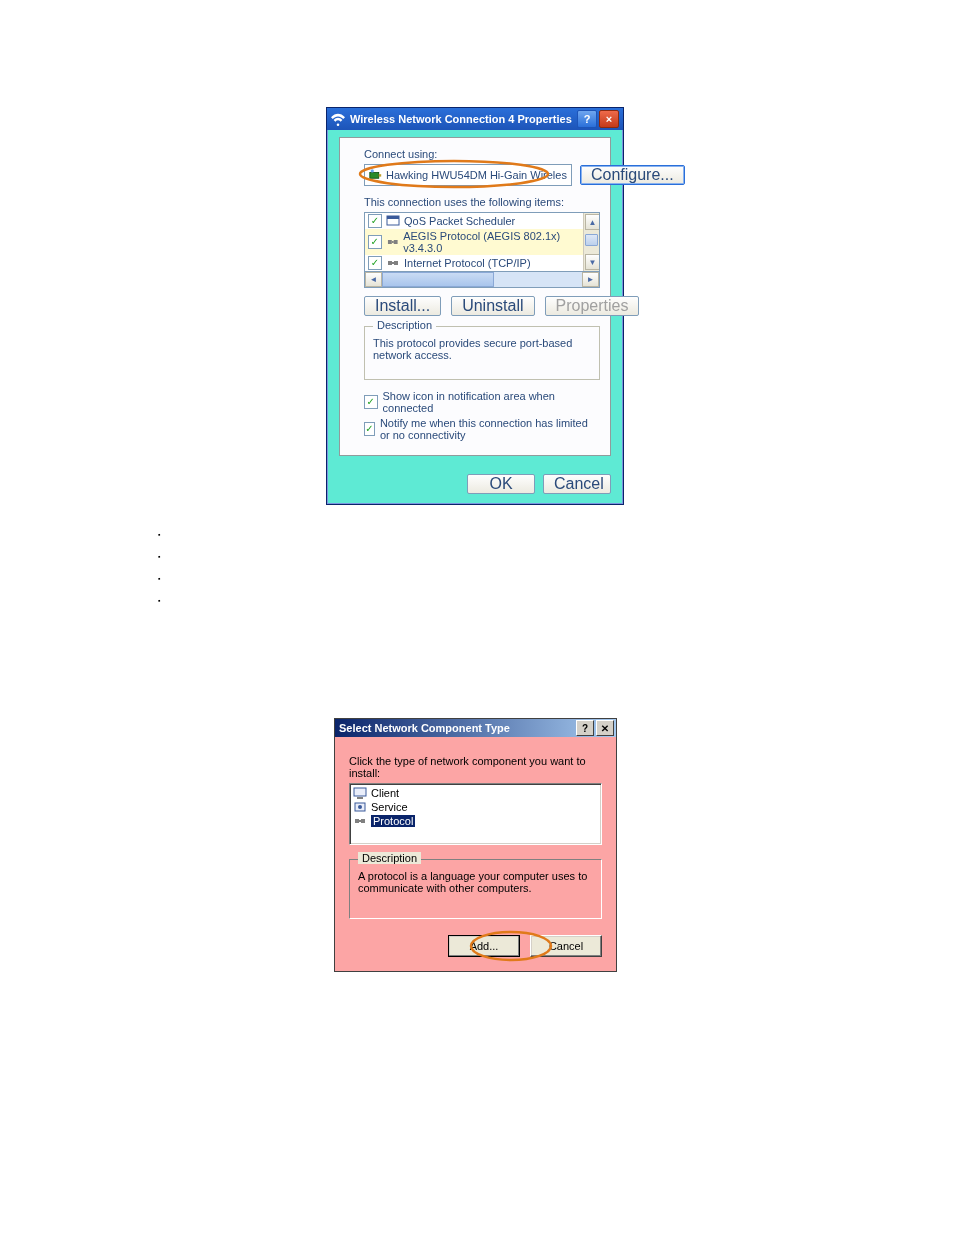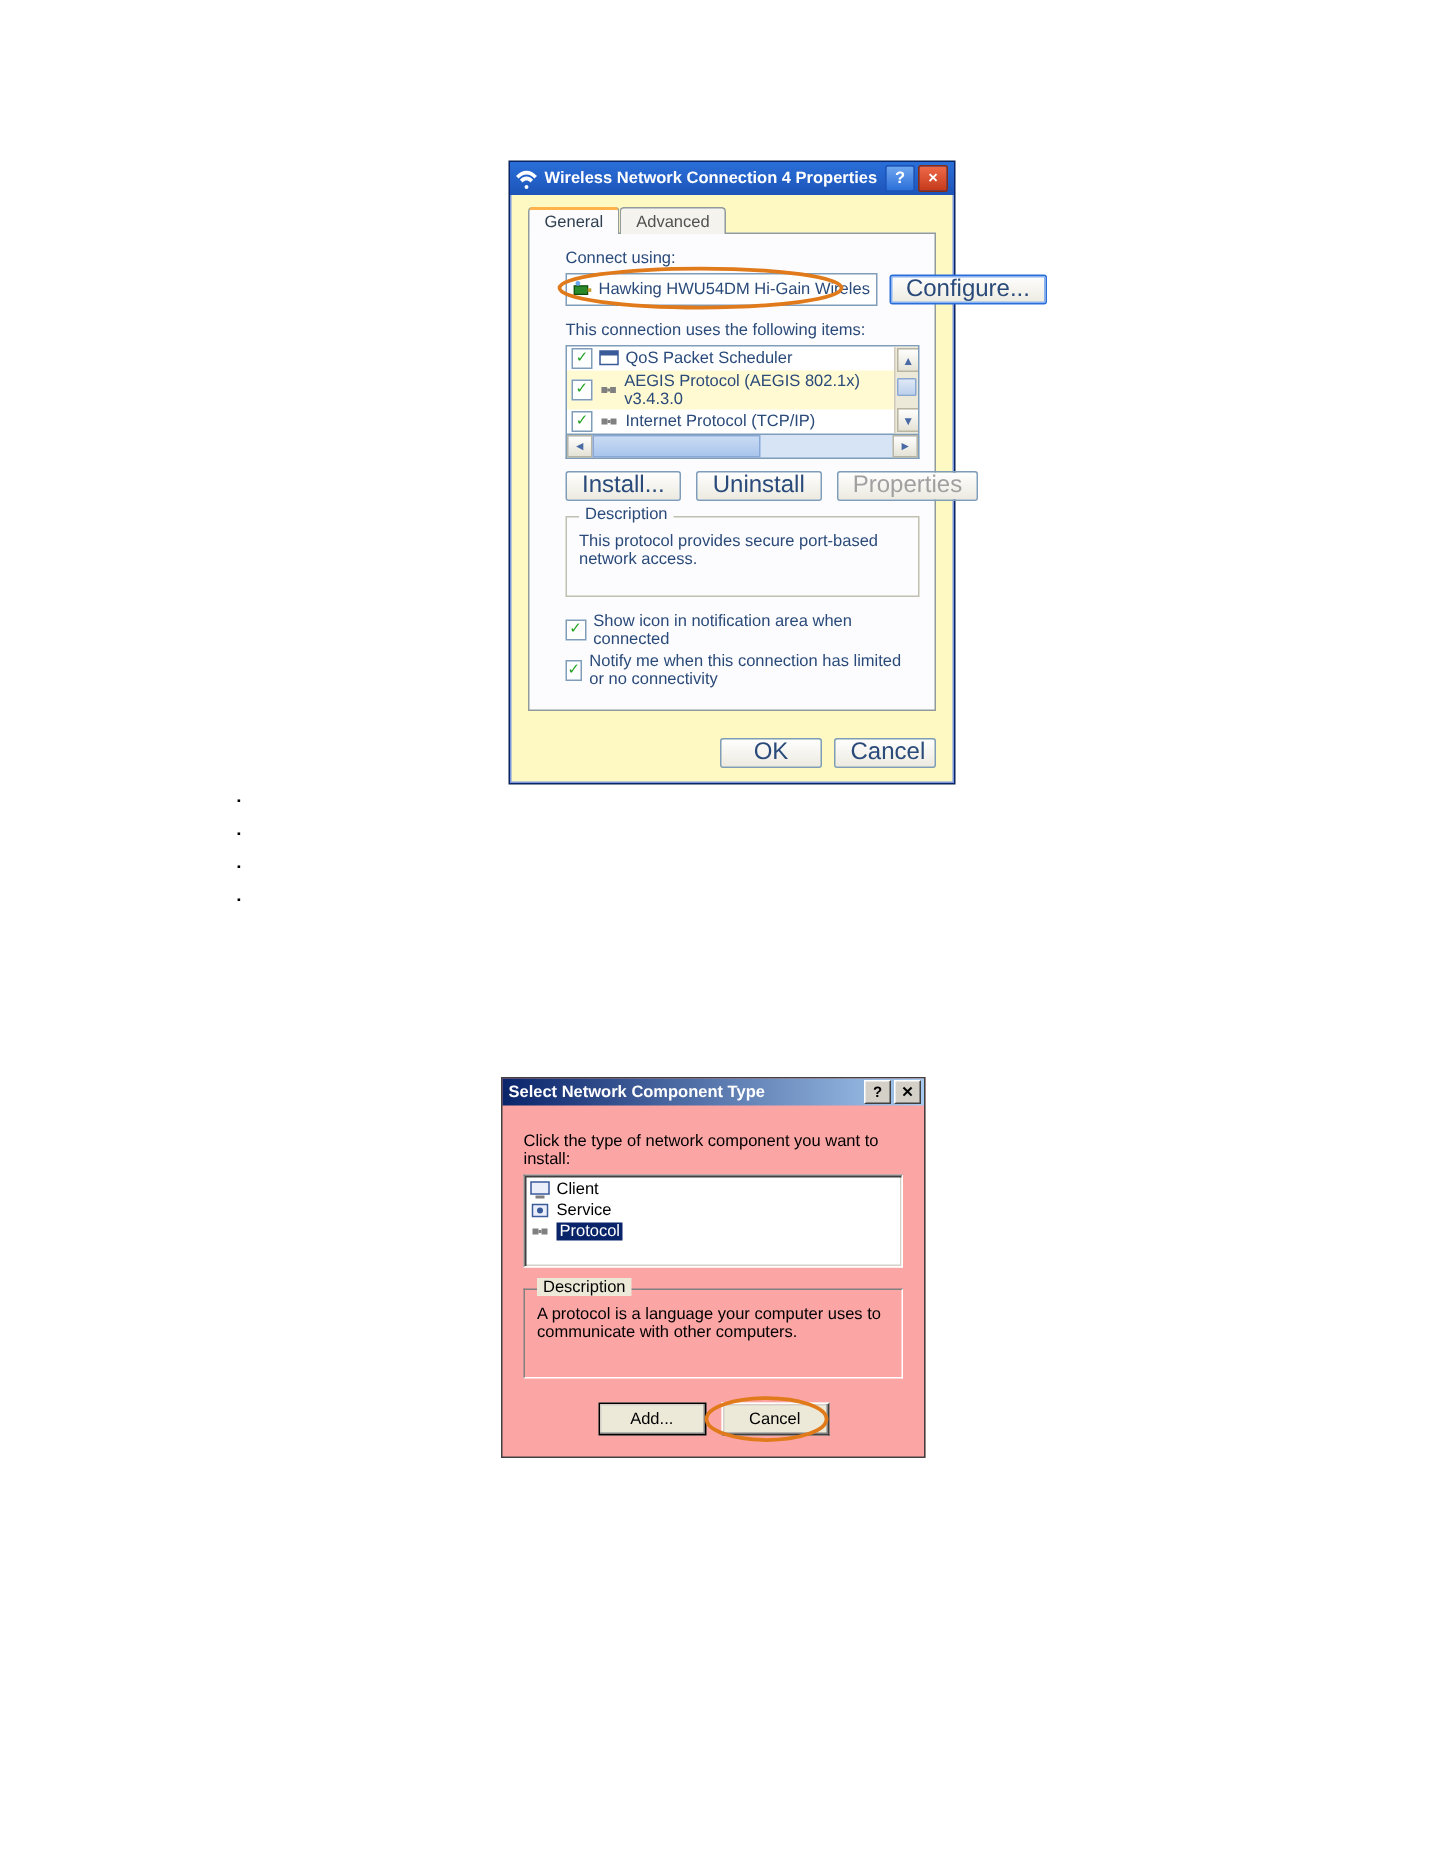--- a/index.html
+++ b/index.html
@@ -1,21 +1,21 @@
 <!DOCTYPE html>
 <html><head>
 <meta charset="utf-8">
 <style>
 html,body{margin:0;padding:0;background:#fff;font-family:Tahoma,Arial,sans-serif;font-size:11px;color:#000;}
 .page{width:954px;height:1235px;position:relative;background:#fff;}
 .bullets{position:absolute;left:158px;top:524px;}
 .bullets div{font-size:7px;color:#000;line-height:22px;}
 
 
-.dlg1{position:absolute;left:339px;top:107px;width:296px;background:#fef9c3;border:1px solid #0a246a;box-shadow:0 0 0 1px #7a96df inset;}
+.dlg1{position:absolute;left:326px;top:107px;width:296px;background:#5eead4;border:1px solid #0a246a;box-shadow:0 0 0 1px #7a96df inset;}
 .titlebar1{height:22px;background:linear-gradient(#2a6fd9,#1d54b8);display:flex;align-items:center;padding:0 4px;}
 .titlebar1 .ticon{width:14px;height:14px;margin-right:5px;}
 .titlebar1 .ttext{color:#fff;font-weight:bold;font-size:11px;flex:1;}
 .tb-btn{width:18px;height:16px;margin-left:2px;display:flex;align-items:center;justify-content:center;font-weight:bold;font-size:11px;border-radius:2px;}
 .tb-help{background:linear-gradient(#6fa6ef,#2a6fd9);color:#fff;border:1px solid #1d54b8;}
 .tb-close{background:linear-gradient(#ef6a4a,#c43a1a);color:#fff;border:1px solid #8c2a10;}
 .dlg1-body{padding:8px 12px 12px 12px;position:relative;}
 .tabs{display:flex;gap:0;}
 .tab{border:1px solid #919b9c;border-bottom:none;background:#fcfcfe;padding:3px 10px 2px 10px;font-size:11px;color:#304050;border-top-left-radius:3px;border-top-right-radius:3px;}
 .tab.active{background:#fcfcfe;position:relative;z-index:2;}
@@ -57,21 +57,21 @@
 .dlg2{position:absolute;left:334px;top:718px;width:281px;background:#fca5a5;border:1px solid #404040;}
 .titlebar2{height:18px;background:linear-gradient(90deg,#0a246a,#a6caf0);display:flex;align-items:center;padding:0 2px;}
 .titlebar2 .ttext{color:#fff;font-weight:bold;font-size:11px;flex:1;padding-left:2px;}
 .tb2-btn{width:16px;height:14px;background:#d4d0c8;border:1px solid #fff;border-right-color:#404040;border-bottom-color:#404040;margin-left:2px;display:flex;align-items:center;justify-content:center;font-weight:bold;font-size:10px;font-family:Arial;}
 .dlg2-body{padding:18px 14px 14px 14px;}
 .listbox2{height:56px;border:1px solid #808080;border-right-color:#fff;border-bottom-color:#fff;box-shadow:inset 1px 1px 0 #404040, inset -1px -1px 0 #d4d0c8;background:#fff;margin-top:4px;padding:2px;}
 .li2{display:flex;align-items:center;gap:4px;font-size:11px;padding:0 1px;}
 .li2.sel span{background:#0a246a;color:#fff;padding:0 2px;}
 .group2{border:1px solid #808080;border-right-color:#fff;border-bottom-color:#fff;margin-top:14px;padding:10px 8px 24px 8px;position:relative;}
 .group2 .glabel{position:absolute;top:-8px;left:8px;background:#ece9d8;padding:0 4px;font-size:11px;}
-.dlg2-foot{display:flex;justify-content:center;gap:10px;margin-top:16px;position:relative;}
+.dlg2-foot{display:flex;justify-content:flex-end;gap:10px;margin-top:16px;position:relative;}
 .btn2{width:72px;height:22px;background:#ece9d8;border:1px solid #fff;border-right-color:#404040;border-bottom-color:#404040;box-shadow:inset -1px -1px 0 #808080, inset 1px 1px 0 #d4d0c8;font-size:11px;cursor:pointer;}
 .btn2.def{border:1px solid #000;}
 .icon16{width:14px;height:14px;}
 </style>
 </head>
 <body>
 <div class="page">
 
 <div class="bullets">
   <div>▪</div>
@@ -83,24 +83,20 @@
 <div class="dlg1">
   <div class="titlebar1">
     <svg class="ticon" viewBox="0 0 16 16">
           <path d="M8 13a1.5 1.5 0 100 3 1.5 1.5 0 000-3zM3 9l2 2c1-1 2-1.5 3-1.5s2 .5 3 1.5l2-2c-1.6-1.7-3.2-2.5-5-2.5S4.6 7.3 3 9zM0 6l2 2c1.8-1.9 3.8-3 6-3s4.2 1.1 6 3l2-2C13.4 3.3 10.8 2 8 2S2.6 3.3 0 6z" fill="#fff"></path>
         </svg>
     <div class="ttext">Wireless Network Connection 4 Properties</div>
     <div class="tb-btn tb-help">?</div>
     <div class="tb-btn tb-close">×</div>
   </div>
   <div class="dlg1-body">
-    <div class="tabs">
-      <div class="tab active">General</div>
-      <div class="tab inactive">Advanced</div>
-    </div>
     <div class="tabpane">
       <div class="lbl">Connect using:</div>
       <div class="row1" style="position:relative;">
         <div class="adapterbox">
           <svg class="aicon" viewBox="0 0 16 14">
                 <rect x="1" y="4" width="11" height="7" fill="#2a8a2a" stroke="#0a4a0a"></rect>
                 <rect x="12" y="6" width="3" height="3" fill="#c0a030"></rect>
                 <circle cx="4" cy="2" r="2" fill="#6aa6ef"></circle>
               </svg>
           <span>Hawking HWU54DM Hi-Gain Wireles</span>

